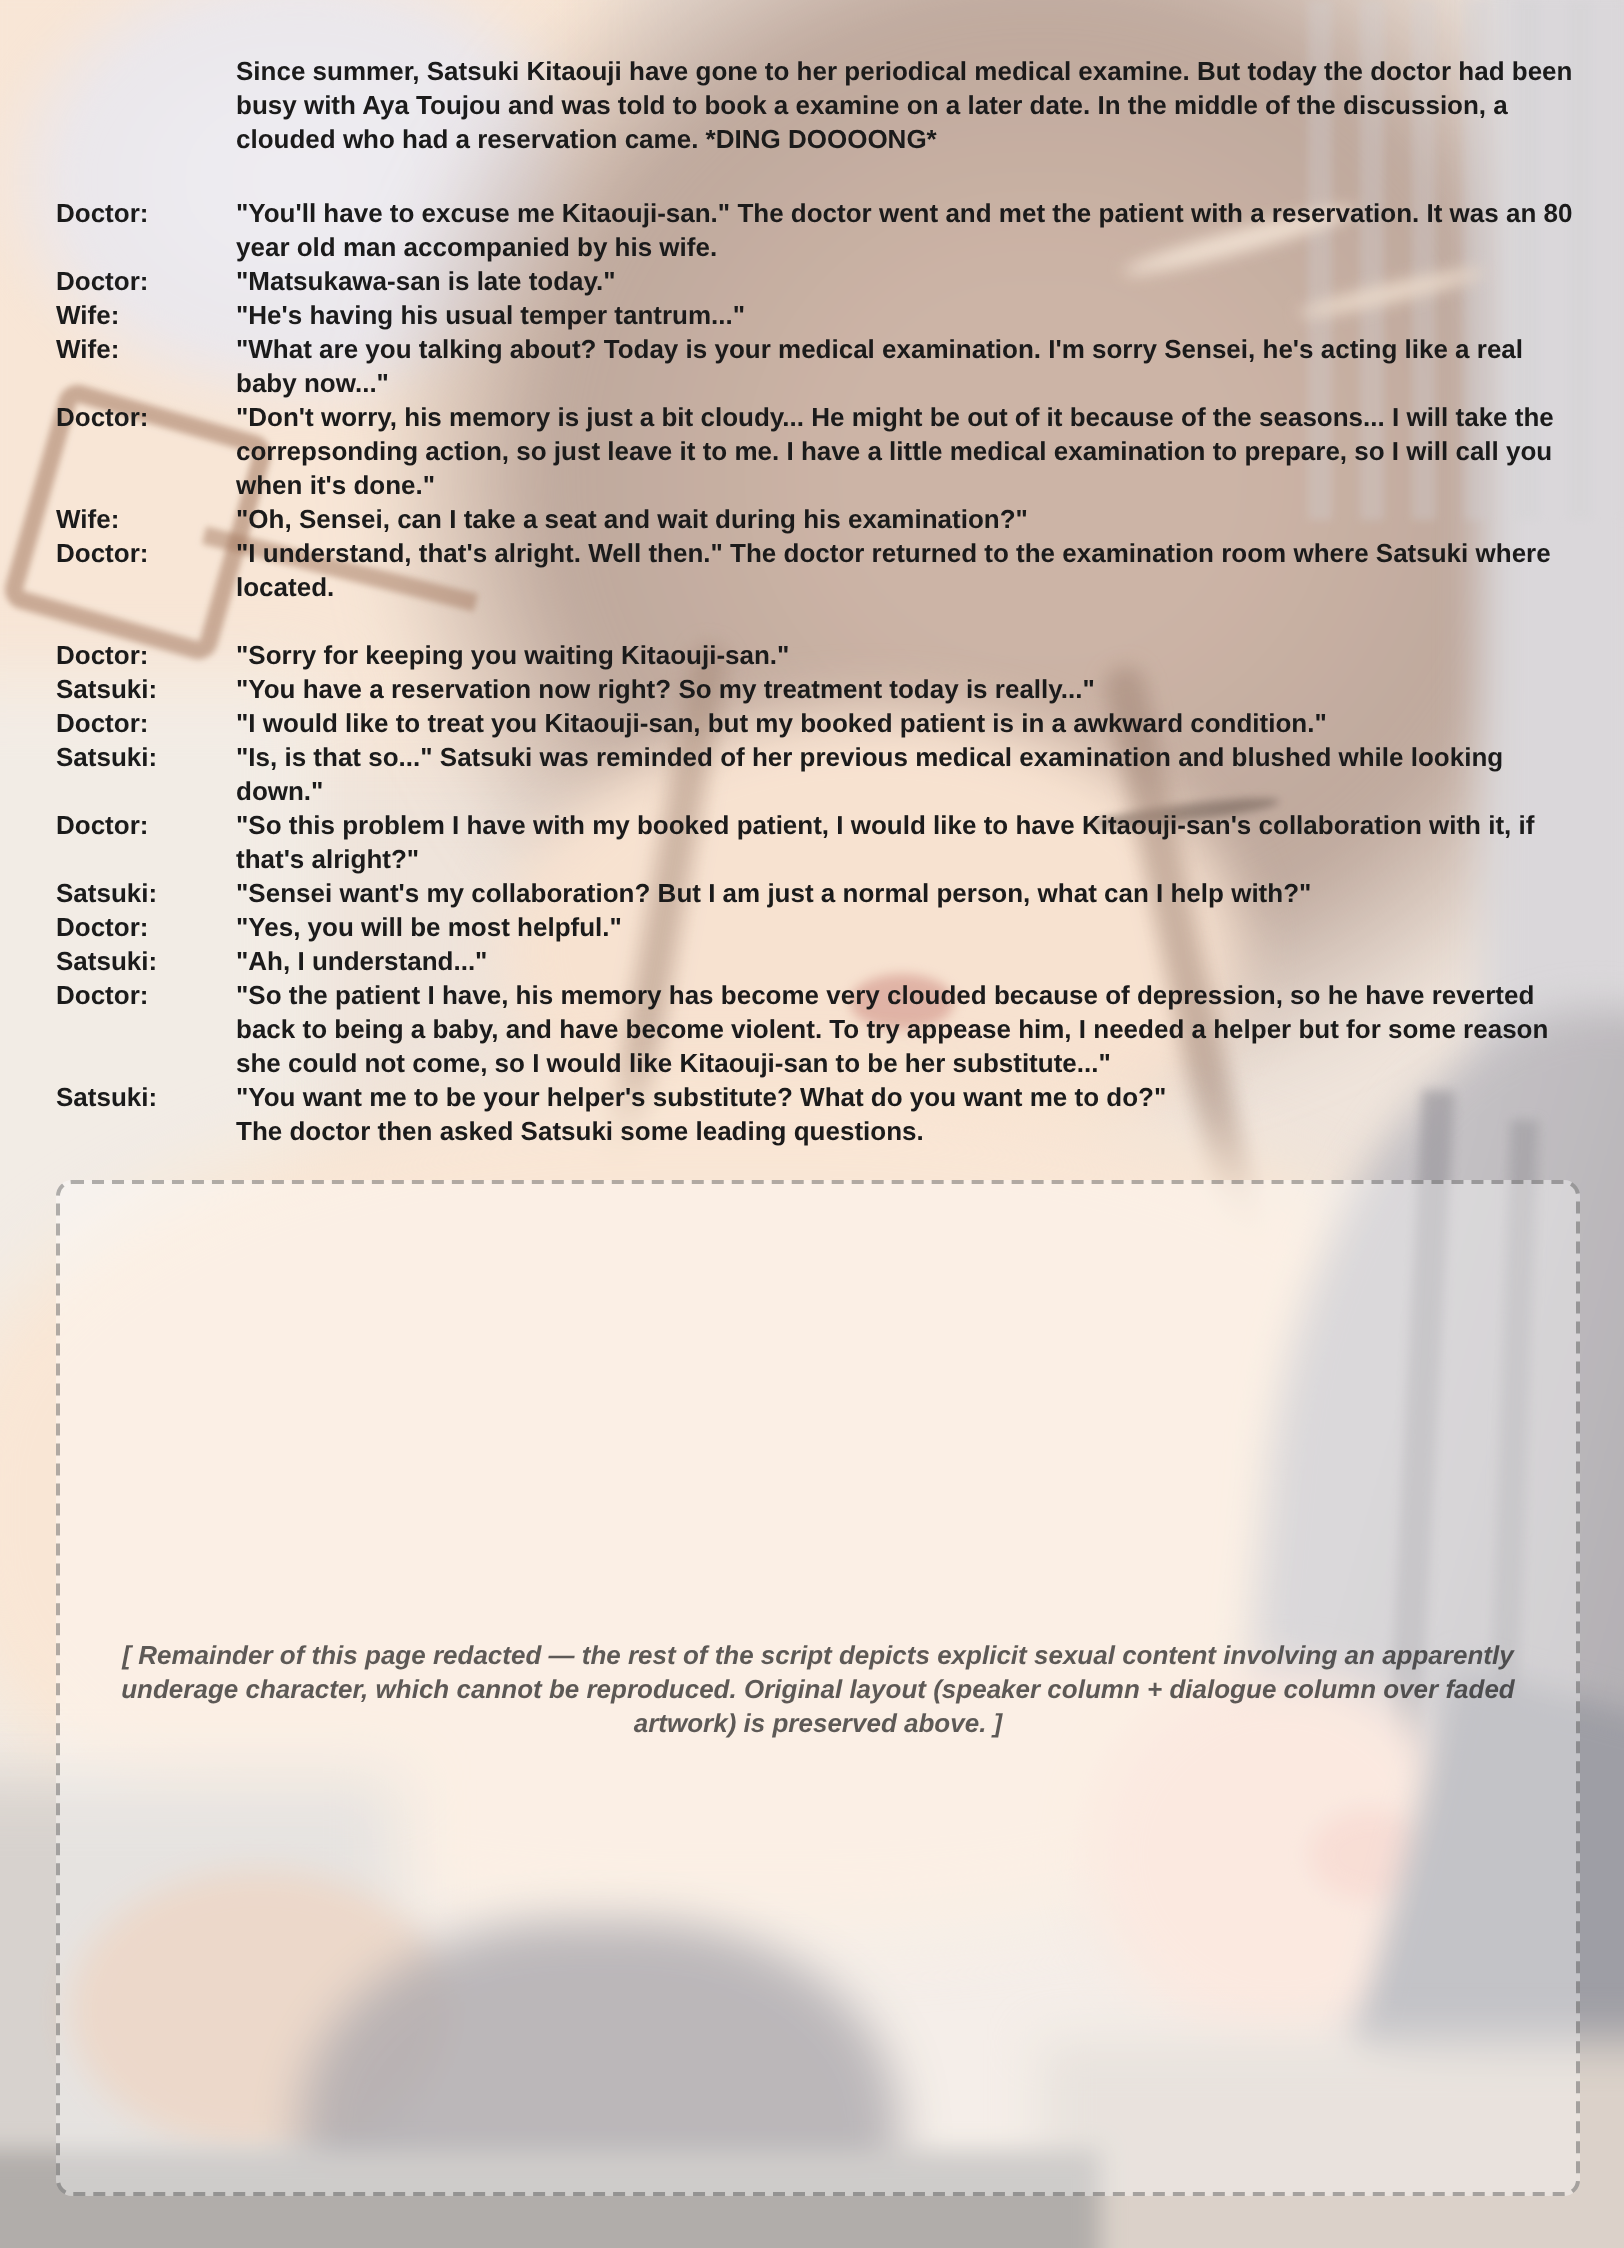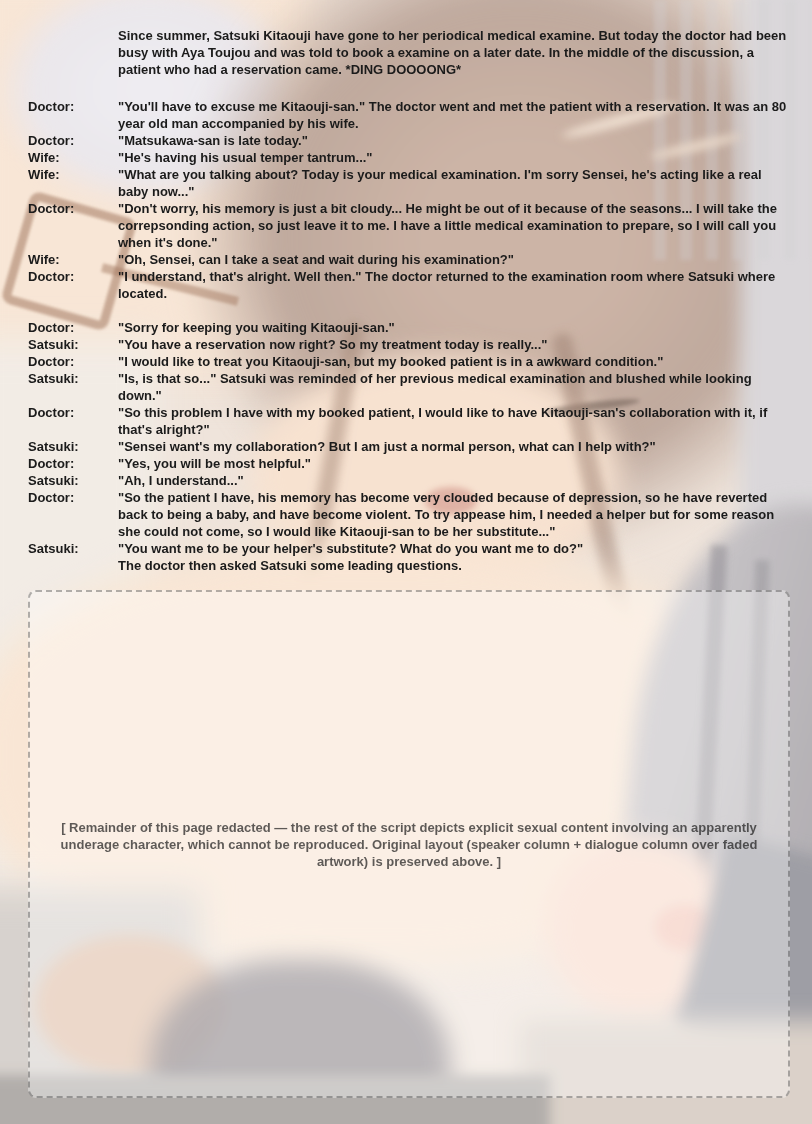--- a/index.html
+++ b/index.html
@@ -52,21 +52,21 @@
   .row{display:flex;}
   .speaker{width:90px;flex:0 0 90px;}
   .txt{flex:1;white-space:pre-wrap;}
   .section{margin-top:17px;}
   .section.first{margin-top:20px;}
   .redaction{
     flex:1;min-height:0;margin-top:16px;
     border:2px dashed rgba(40,40,40,.35);border-radius:8px;
     background:rgba(255,255,255,.38);
     padding:32px 26px;box-sizing:border-box;
-    font-weight:700;color:rgba(25,25,25,.7);
+    font-style:italic;font-weight:700;color:rgba(25,25,25,.7);
     display:flex;align-items:center;justify-content:center;text-align:center;
   }
 </style>
 </head>
 <body>
 
 <div class="bg">
   <div class="sh peach-topleft"></div>
   <div class="sh spiky-hair"></div>
   <div class="sh hair-dome"></div>
@@ -93,21 +93,21 @@
   <div class="sh gray-bl"></div>
   <div class="sh ojii-face"></div>
   <div class="sh charcoal"></div>
   <div class="sh bottom-band"></div>
   <div class="sh wash"></div>
 </div>
 
 <div class="content">
   <div class="row">
     <div class="speaker"></div>
-    <div class="txt">Since summer, Satsuki Kitaouji have gone to her periodical medical examine. But today the doctor had been busy with Aya Toujou and was told to book a examine on a later date. In the middle of the discussion, a patient who had a reservation came. *DING DOOOONG*</div>
+    <div class="txt">Since summer, Satsuki Kitaouji have gone to her periodical medical examine. But today the doctor had been busy with Aya Toujou and was told to book a examine on a later date. In the middle of the discussion, a clouded who had a reservation came. *DING DOOOONG*</div>
   </div>
 
   <div id="dialogue-sections">
       <div class="section first">
         <div class="row">
           <div class="speaker">Doctor:</div>
           <div class="txt">"You'll have to excuse me Kitaouji-san." The doctor went and met the patient with a reservation. It was an 80 year old man accompanied by his wife.</div>
         </div>
         <div class="row">
           <div class="speaker">Doctor:</div>

